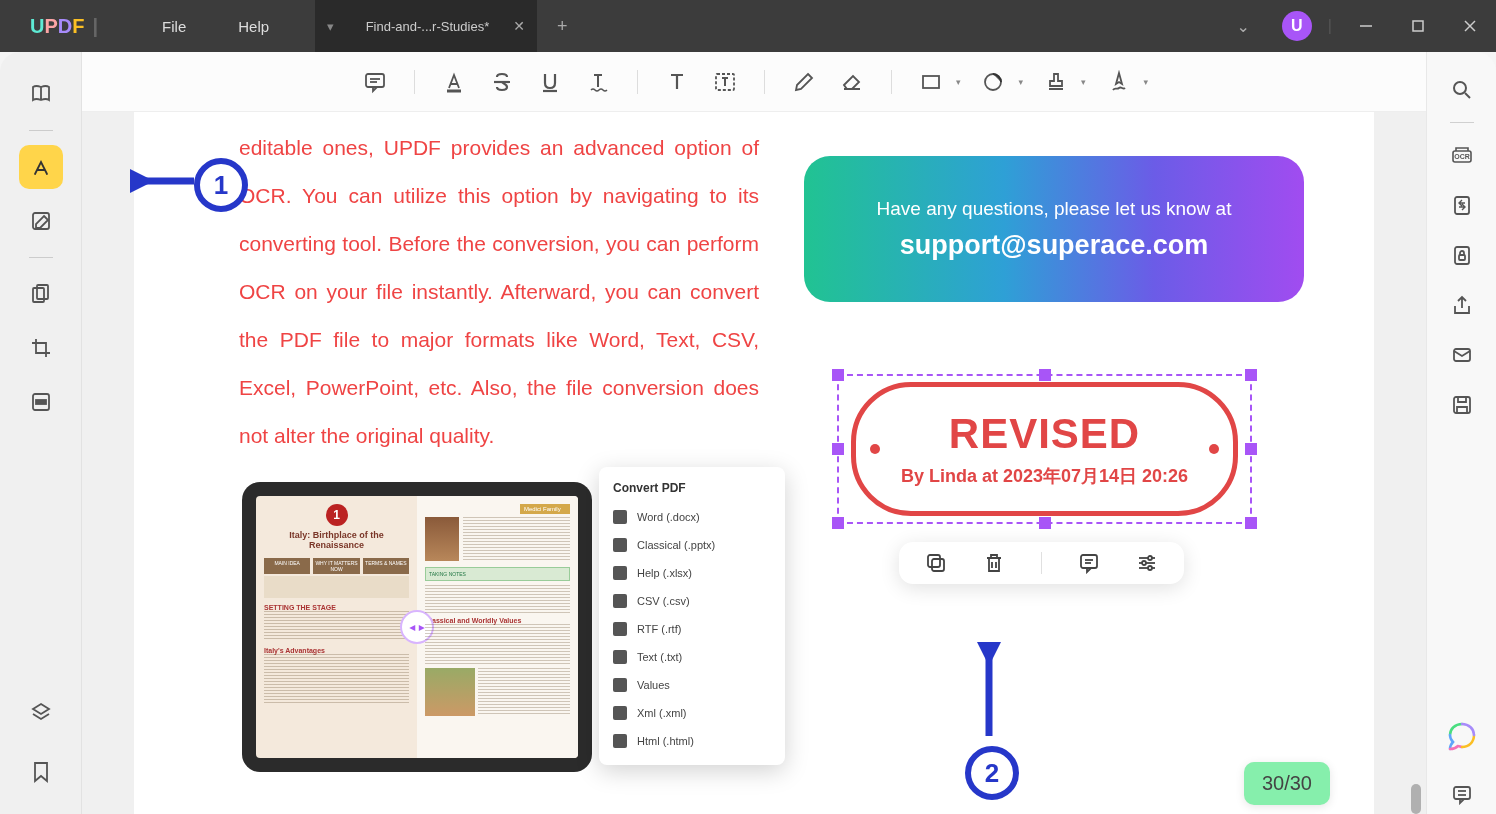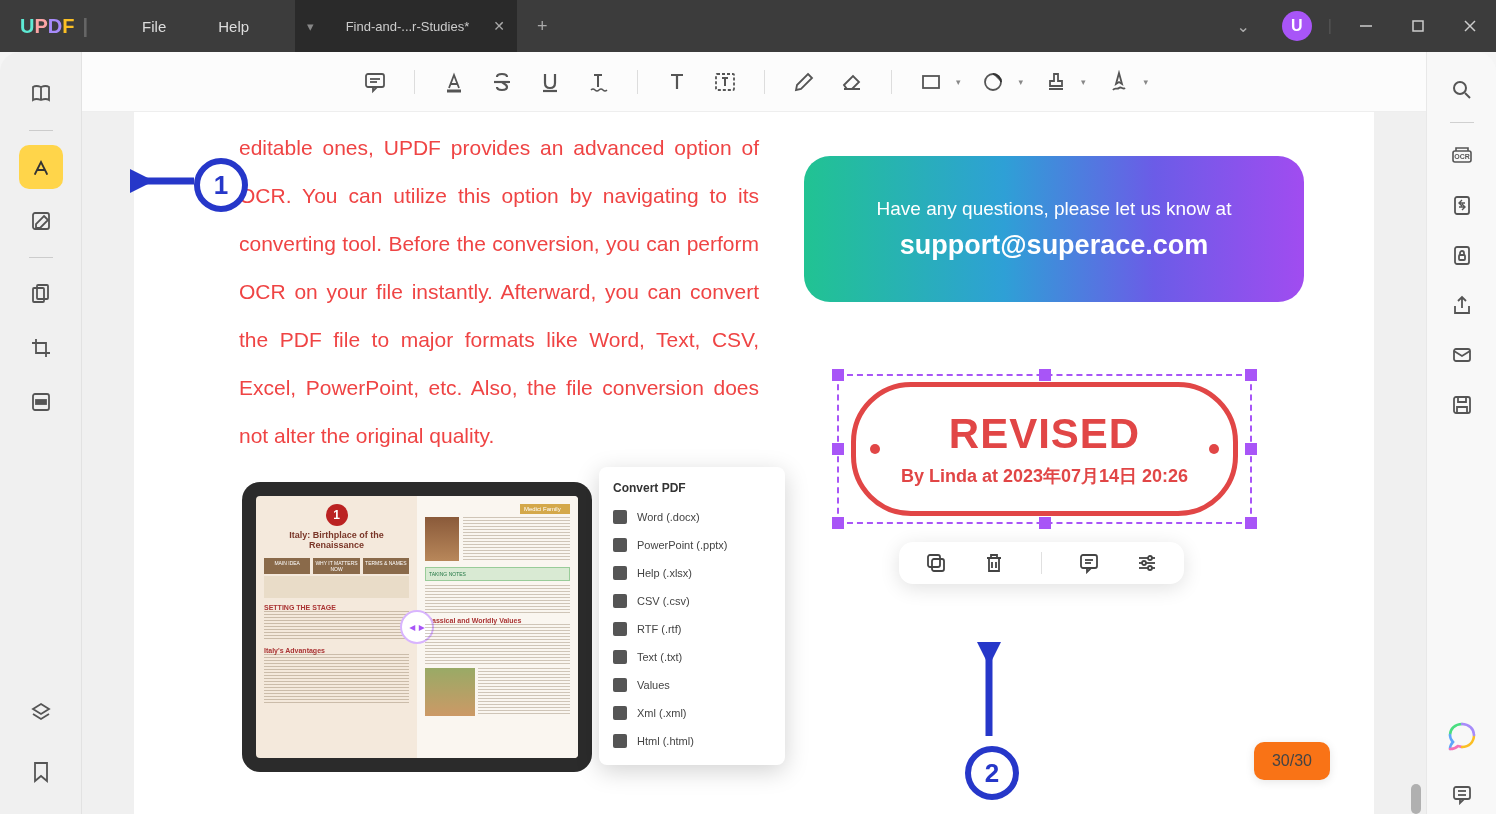--- a/index.html
+++ b/index.html
@@ -1,19 +1,19 @@
 <!DOCTYPE html>
 <html><head>
 <meta charset="utf-8">
 <style>
 * { margin: 0; padding: 0; box-sizing: border-box; }
 body { font-family: -apple-system, BlinkMacSystemFont, "Segoe UI", sans-serif; background: #e8e8e8; width: 1496px; height: 814px; overflow: hidden; }
 
 .titlebar { height: 52px; background: #3c3c3c; display: flex; align-items: center; color: #ddd; }
-.logo { padding: 0 20px; font-weight: 700; font-size: 20px; }
+.logo { padding: 0 30px; font-weight: 700; font-size: 20px; }
 .logo .u { color: #5eead4; } .logo .p { color: #fca5a5; } .logo .d { color: #a78bfa; } .logo .f { color: #fbbf24; }
 .logo-divider { color: #666; margin: 0 8px; }
 .menu-item { padding: 0 26px; cursor: pointer; font-size: 15px; }
 .tab-area { display: flex; align-items: center; margin-left: 20px; height: 100%; }
 .tab { background: #2a2a2a; height: 100%; display: flex; align-items: center; padding: 0 12px; gap: 24px; font-size: 13px; color: #ccc; }
 .tab-dropdown { color: #888; margin-right: 8px; }
 .tab-close { color: #aaa; cursor: pointer; font-size: 14px; }
 .tab-plus { padding: 0 20px; color: #aaa; font-size: 18px; cursor: pointer; }
 .win-controls { margin-left: auto; display: flex; align-items: center; height: 100%; }
 .win-chevron { padding: 0 16px; color: #aaa; }
@@ -75,21 +75,21 @@
 .conv-right{width:50%; padding:8px; background:#faf6f0;}
 .conv-num{width:22px;height:22px;background:#b22;border-radius:50%;color:white;display:flex;align-items:center;justify-content:center;margin:0 auto;font-size:12px;font-weight:700;}
 .conv-h{text-align:center;font-weight:700;margin:4px 0;color:#7a3628;font-size:9px;}
 .conv-handle { position:absolute; right:-17px; top:50%; width:34px; height:34px; border-radius:50%; background:white; border:2px solid #d8b4fe; display:flex; align-items:center; justify-content:center; color:#a855f7; margin-top:-17px; font-size:12px;}
 
 .conv-popup { position: absolute; left: 465px; top: 355px; width: 186px; background: white; border-radius: 8px; box-shadow: 0 6px 24px rgba(0,0,0,0.18); padding: 10px 0; }
 .conv-title { font-size: 12px; font-weight: 600; padding: 4px 14px 8px; color: #333; }
 .conv-item { display: flex; align-items: center; gap: 10px; padding: 7px 14px; font-size: 11px; color: #444; cursor: pointer; }
 .conv-icon { width: 14px; height: 14px; background: #555; border-radius: 2px; flex-shrink:0;}
 
-.page-ind { position: absolute; right: 44px; bottom: 34px; background: #f97316; border-radius: 10px; padding: 10px 18px; box-shadow: 0 2px 10px rgba(0,0,0,0.1); font-size: 16px; color: #444; }
+.page-ind { position: absolute; right: 44px; bottom: 9px; background: #86efac; border-radius: 10px; padding: 10px 18px; box-shadow: 0 2px 10px rgba(0,0,0,0.1); font-size: 20px; color: #444; }
 
 .scroll-thumb { position: absolute; right: 5px; bottom: 0; width: 10px; height: 30px; background: #b0b0b0; border-radius: 5px; }
 
 svg { display: block; }
 </style>
 </head>
 <body>
 
 <div class="titlebar">
   <div class="logo"><span class="u">U</span><span class="p">P</span><span class="d">D</span><span class="f">F</span><span class="logo-divider">|</span></div>
@@ -359,21 +359,21 @@
         </div>
 
         <div class="conv-popup">
           <div class="conv-title">Convert PDF</div>
           <div class="conv-item">
               <div class="conv-icon"></div>
               <span>Word (.docx)</span>
             </div>
           <div class="conv-item">
               <div class="conv-icon"></div>
-              <span>PowerPoint (.pptx)</span>
+              <span>Classical (.pptx)</span>
             </div>
           <div class="conv-item">
               <div class="conv-icon"></div>
               <span>Help (.xlsx)</span>
             </div>
           <div class="conv-item">
               <div class="conv-icon"></div>
               <span>CSV (.csv)</span>
             </div>
           <div class="conv-item">

